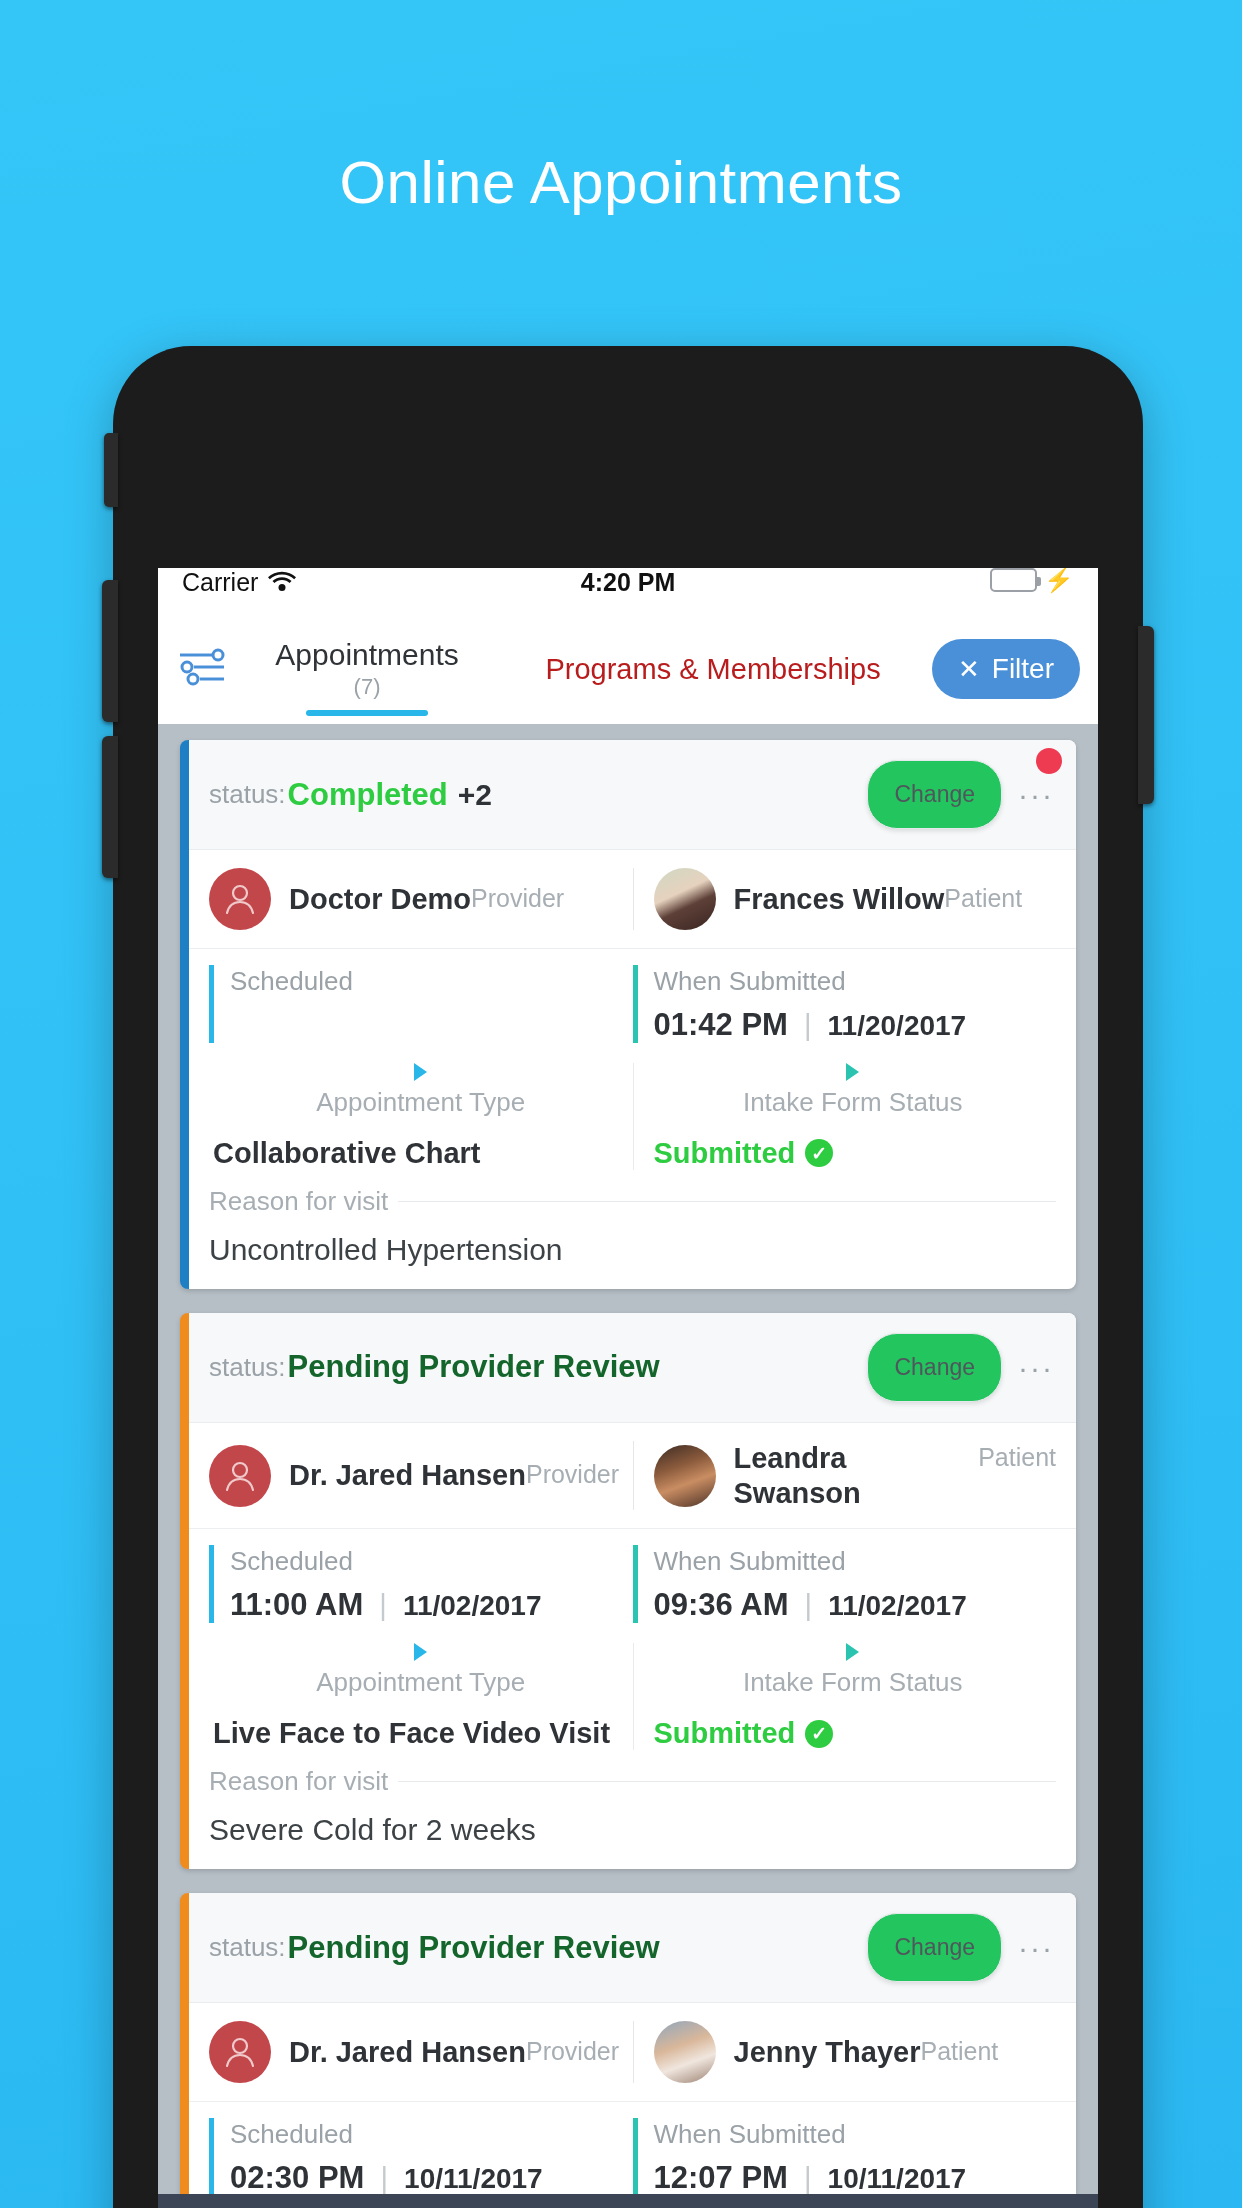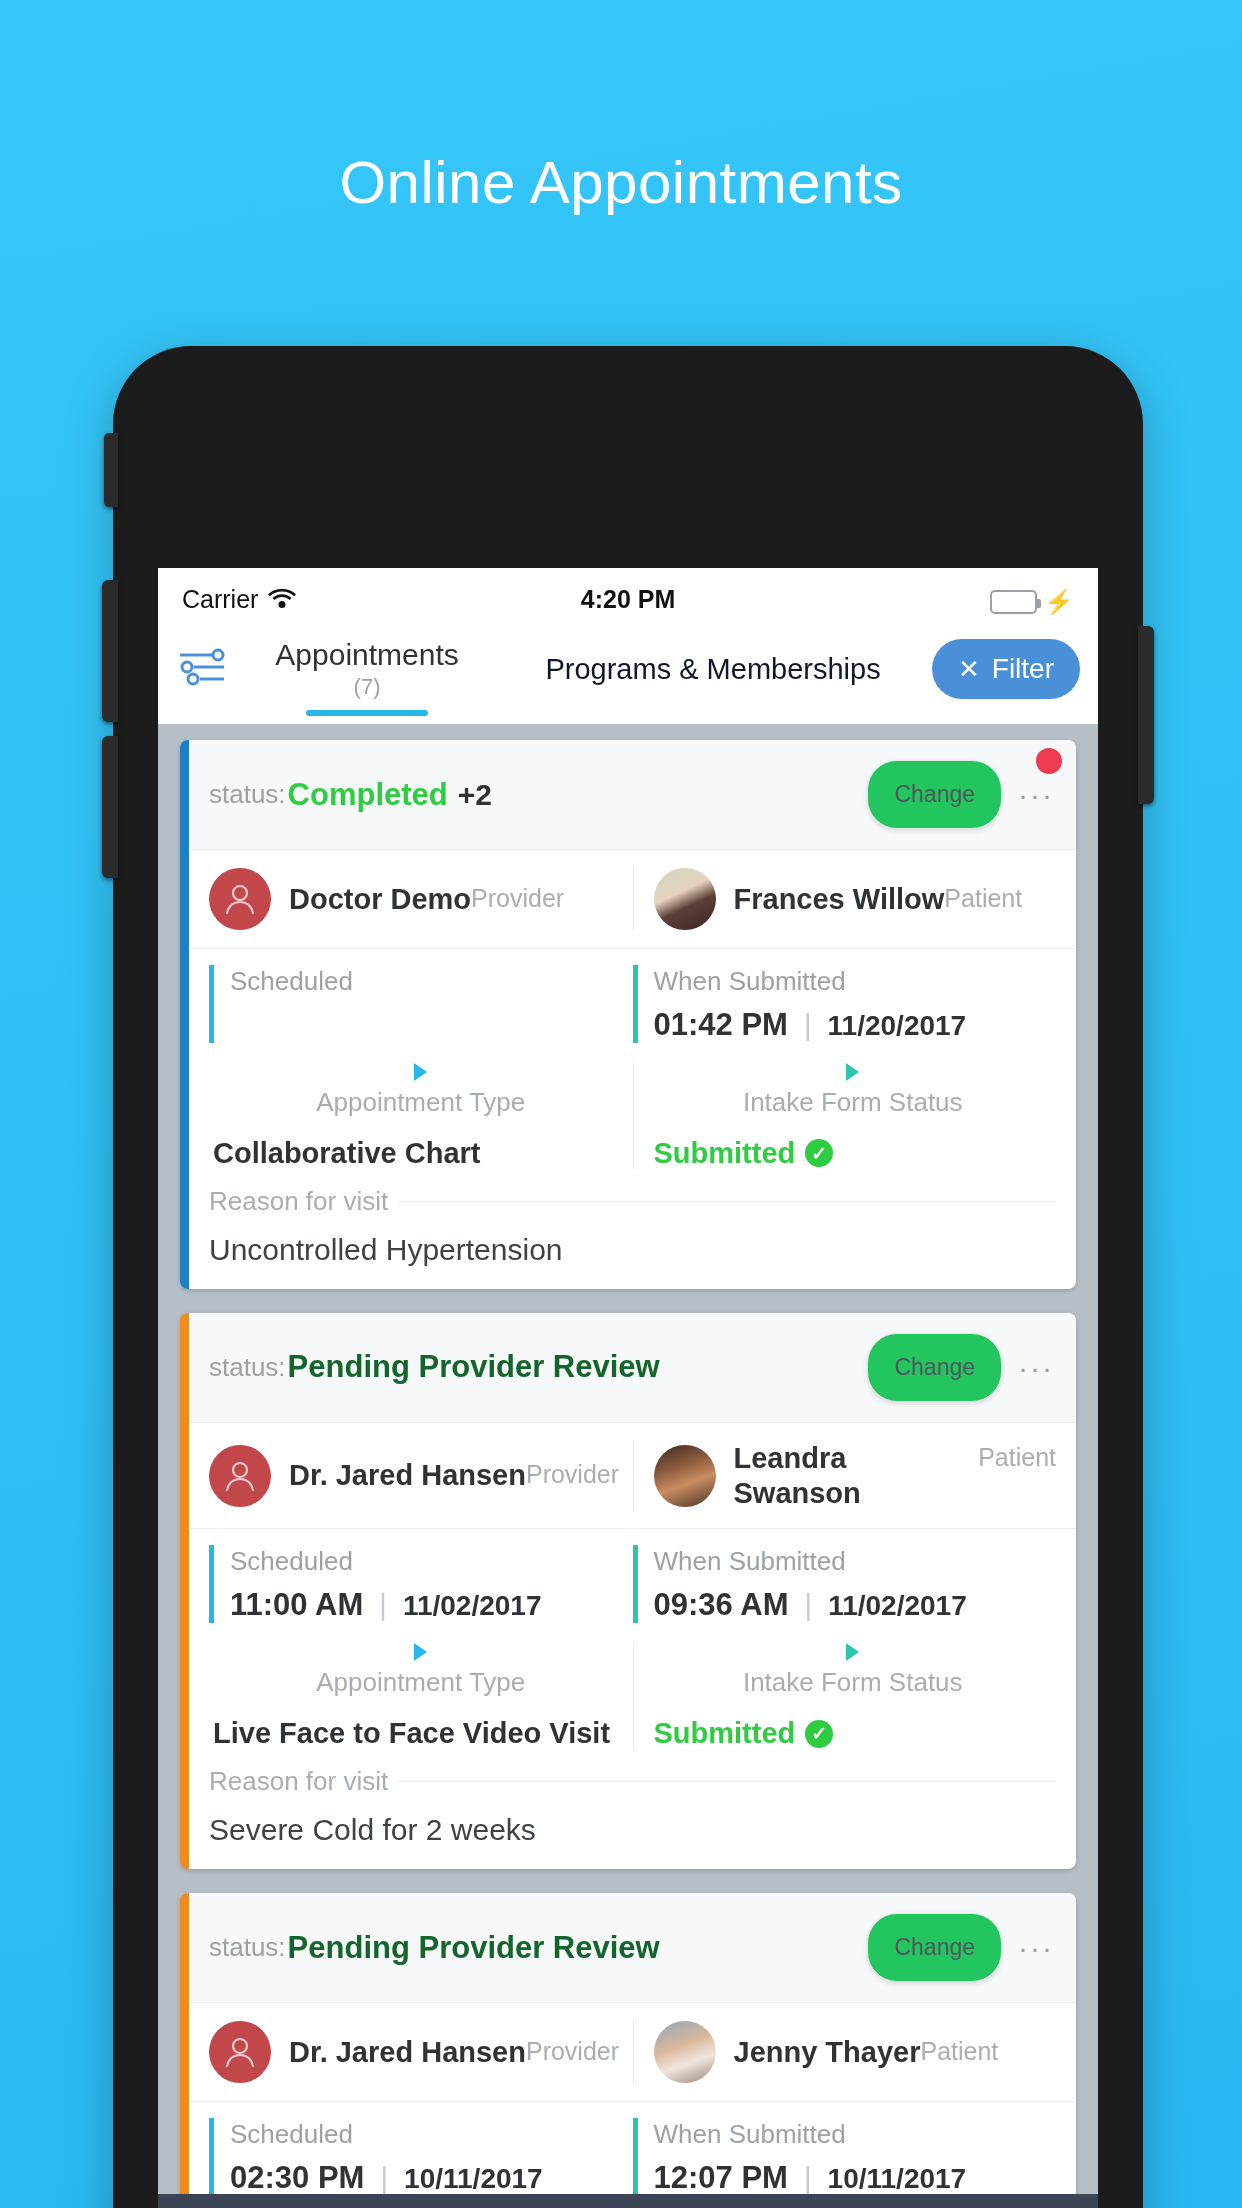--- a/index.html
+++ b/index.html
@@ -53,21 +53,21 @@
     width: 940px; height: 1738px;
     background: #b6bfc6;
     overflow: hidden;
   }
 
   
   .status-bar {
     height: 46px;
     background: #ffffff;
     display: flex;
-    align-items: flex-end;
+    align-items: flex-start;
     padding: 0 24px;
     position: relative;
   }
   .sb-left { display: flex; align-items: center; gap: 10px; }
   .sb-carrier { font-size: 25px; color: #111; }
   .wifi { display: block; }
   .sb-time {
     position: absolute; left: 0; width: 100%;
     text-align: center; font-size: 25px; font-weight: bold; color: #111;
     pointer-events: none;
@@ -98,21 +98,21 @@
   .tab {
     flex: 1 1 auto;
     text-align: center;
     position: relative;
     height: 100%;
     display: flex; flex-direction: column; align-items: center; justify-content: center;
   }
   .tab-label { font-size: 30px; color: #2f3337; line-height: 1.12; }
   .tab-count { font-size: 22px; color: #9aa2a8; margin-top: 2px; }
   .tab.active .tab-label { color: #2f3337; }
-  .tab.inactive .tab-label { color: #0f172a; font-size: 29px; }
+  .tab.inactive .tab-label { color: #b91c1c; font-size: 29px; }
   .tab-underline {
     position: absolute; bottom: 8px; left: 50%; transform: translateX(-50%);
     width: 122px; height: 6px; background: #29b6e8; border-radius: 3px;
   }
   .filter-btn {
     flex: 0 0 auto;
     background: #4a90d9;
     color: #fff;
     border-radius: 30px;
     padding: 14px 26px;

